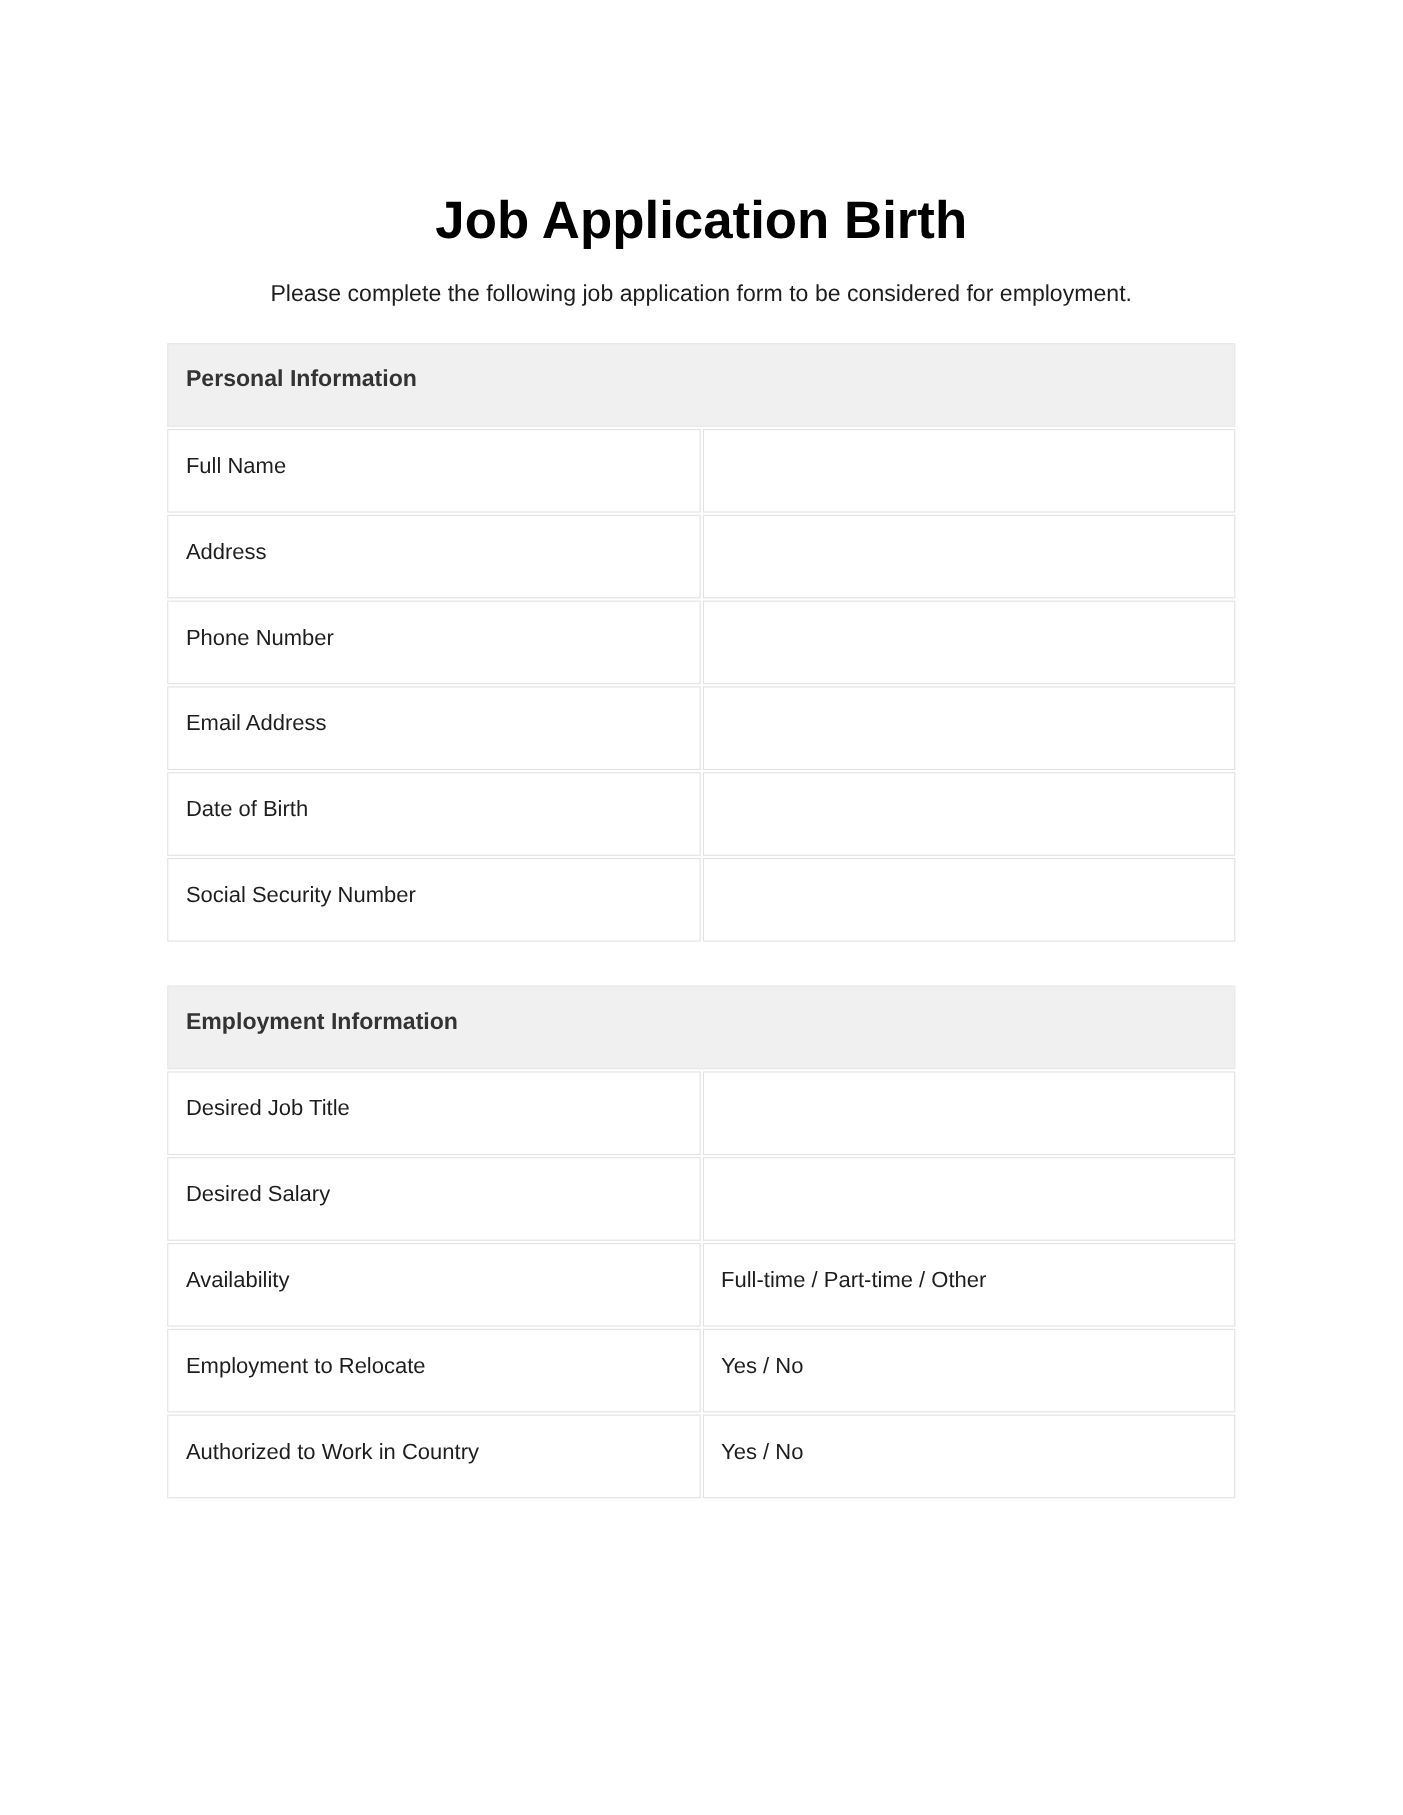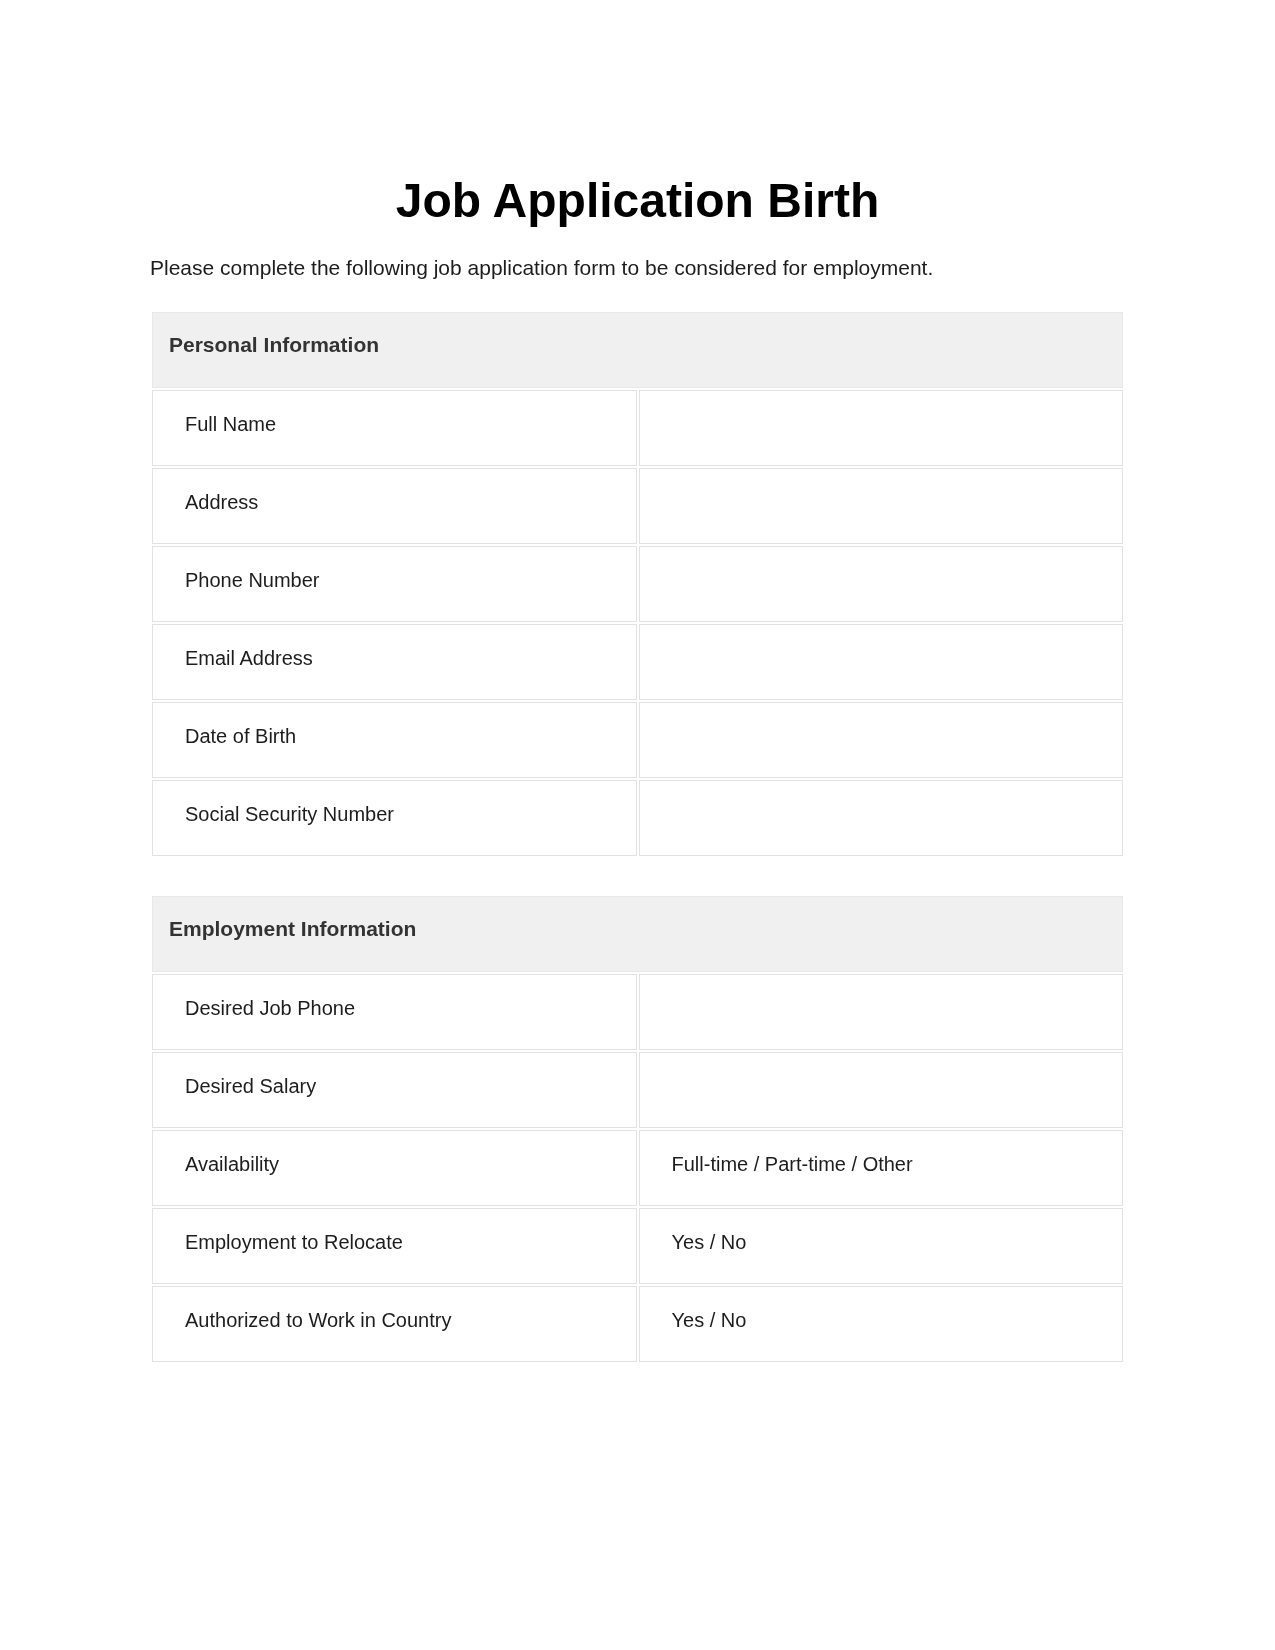--- a/index.html
+++ b/index.html
@@ -31,20 +31,21 @@
     margin: 173px 0 0 0;
     text-align: center;
     font-size: 48px;
     line-height: 55px;
     font-weight: bold;
     color: var(--title-text);
     letter-spacing: 0;
   }
   p.doc-subtitle {
     margin: 27px 0 0 0;
+    text-align: center;
     font-size: 21px;
     line-height: 25px;
     color: var(--body-text);
   }
   table.form-table {
     width: 100%;
     border-collapse: separate;
     border-spacing: 2px;
     margin-top: 30px;
     table-layout: fixed;
@@ -61,21 +62,21 @@
     font-weight: bold;
     color: var(--section-header-text);
     padding: 19px 0 29px 16px;
   }
   td.label-cell, td.value-cell {
     border: 1px solid var(--cell-border);
     vertical-align: top;
     font-size: 20px;
     line-height: 29px;
     color: var(--body-text);
-    padding: 19px 16px 26px 32px;
+    padding: 19px 16px 26px 16px;
     background: #ffffff;
   }
   td.label-cell { width: 230px; }
 </style>
 </head>
 <body>
 
 <main class="doc">
   <h1 class="doc-title">Job Application Birth</h1>
   <p class="doc-subtitle">Please complete the following job application form to be considered for employment.</p>
@@ -118,21 +119,21 @@
 </tbody>
   </table>
 
   <table class="form-table">
     <tbody>
       <tr>
         <th class="section-header" colspan="2">Employment Information</th>
       </tr>
 
   <tr>
-    <td class="label-cell">Desired Job Phone</td>
+    <td class="label-cell">Desired Job Title</td>
     <td class="value-cell"></td>
   </tr>
 
   <tr>
     <td class="label-cell">Desired Salary</td>
     <td class="value-cell"></td>
   </tr>
 
   <tr>
     <td class="label-cell">Availability</td>

